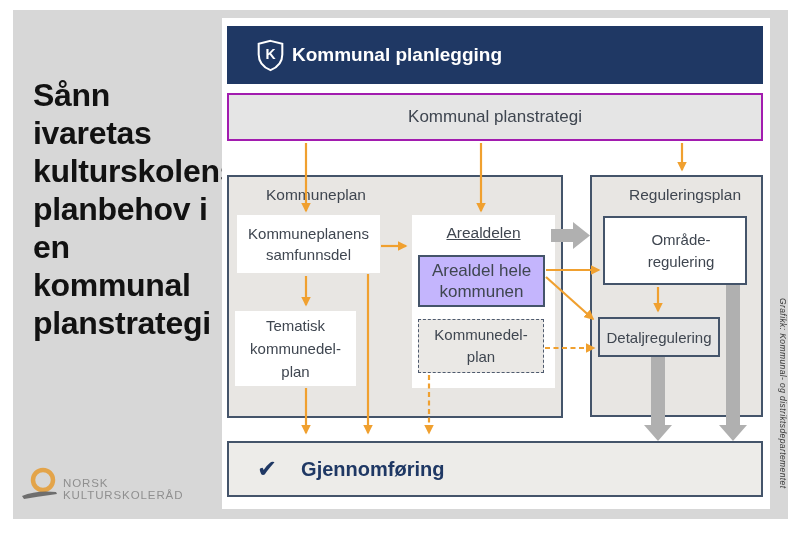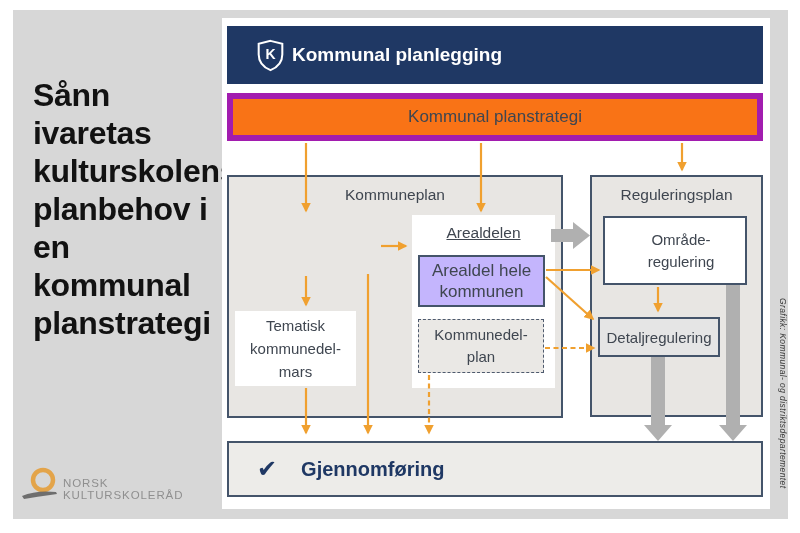--- a/index.html
+++ b/index.html
@@ -21,28 +21,28 @@
 
   
   #diagram-panel{left:222px;top:18px;width:548px;height:491px;background:#ffffff;}
 
   #diagram-header{left:227px;top:26px;width:536px;height:58px;background:#1f3864;
                   display:flex;align-items:center;padding-left:30px;}
   #header-title{color:#ffffff;font-size:19px;font-weight:700;margin-left:8px;}
 
   .box{display:flex;align-items:center;justify-content:center;text-align:center;
        color:#3f4650;white-space:pre-line;}
-  #planstrategi-box{left:227px;top:93px;width:536px;height:48px;background:#f97316;
-                    border:6px solid #a21caf;font-size:17px;}
+  #planstrategi-box{left:227px;top:93px;width:536px;height:48px;background:#e5e5e5;
+                    border:2px solid #a21caf;font-size:17px;}
 
   .panel{background:#e8e6e3;border:2px solid #44546a;}
   #kommuneplan-panel{left:227px;top:175px;width:336px;height:243px;}
   #reguleringsplan-panel{left:590px;top:175px;width:173px;height:242px;}
-  .panel-title{position:absolute;top:9px;left:0;width:100%;text-align:center;
-               font-size:15.5px;color:#3f4650;}
+  .panel-title{position:absolute;top:9px;left:0;width:100%;
+               font-size:15.5px;color:#3f4650;padding-left:37px;}
 
   #samfunnsdel-box{left:237px;top:215px;width:143px;height:58px;background:#ffffff;font-size:15px;line-height:21px;}
   #tematisk-box{left:235px;top:311px;width:121px;height:75px;background:#ffffff;font-size:15px;line-height:23px;}
 
   #arealdelen-box{left:412px;top:215px;width:143px;height:173px;background:#ffffff;}
   #arealdelen-title{position:absolute;top:9px;left:0;width:100%;text-align:center;font-size:15.5px;color:#3f4650;text-decoration:underline;}
   #arealdel-hele-box{left:418px;top:255px;width:127px;height:52px;background:#c4b5fd;
                      border:2px solid #44546a;font-size:17px;line-height:21px;}
   #kommunedelplan-box{left:418px;top:319px;width:126px;height:54px;background:#eae8e5;
                       border:1.5px dashed #4e5a6e;font-size:15px;line-height:22px;}
@@ -97,23 +97,25 @@
   <div id="planstrategi-box" class="abs box">Kommunal planstrategi</div>
 
   <div id="kommuneplan-panel" class="abs panel">
     <div class="panel-title">Kommuneplan</div>
   </div>
 
   <div id="reguleringsplan-panel" class="abs panel">
     <div class="panel-title">Reguleringsplan</div>
   </div>
 
+  <div id="samfunnsdel-box" class="abs box">Kommuneplanens
+samfunnsdel</div>
   <div id="tematisk-box" class="abs box">Tematisk
 kommunedel-
-mars</div>
+plan</div>
 
   <div id="arealdelen-box" class="abs">
     <div id="arealdelen-title">Arealdelen</div>
   </div>
   <div id="arealdel-hele-box" class="abs box">Arealdel hele
 kommunen</div>
   <div id="kommunedelplan-box" class="abs box">Kommunedel-
 plan</div>
 
   <div id="omrade-box" class="abs box">Område-

